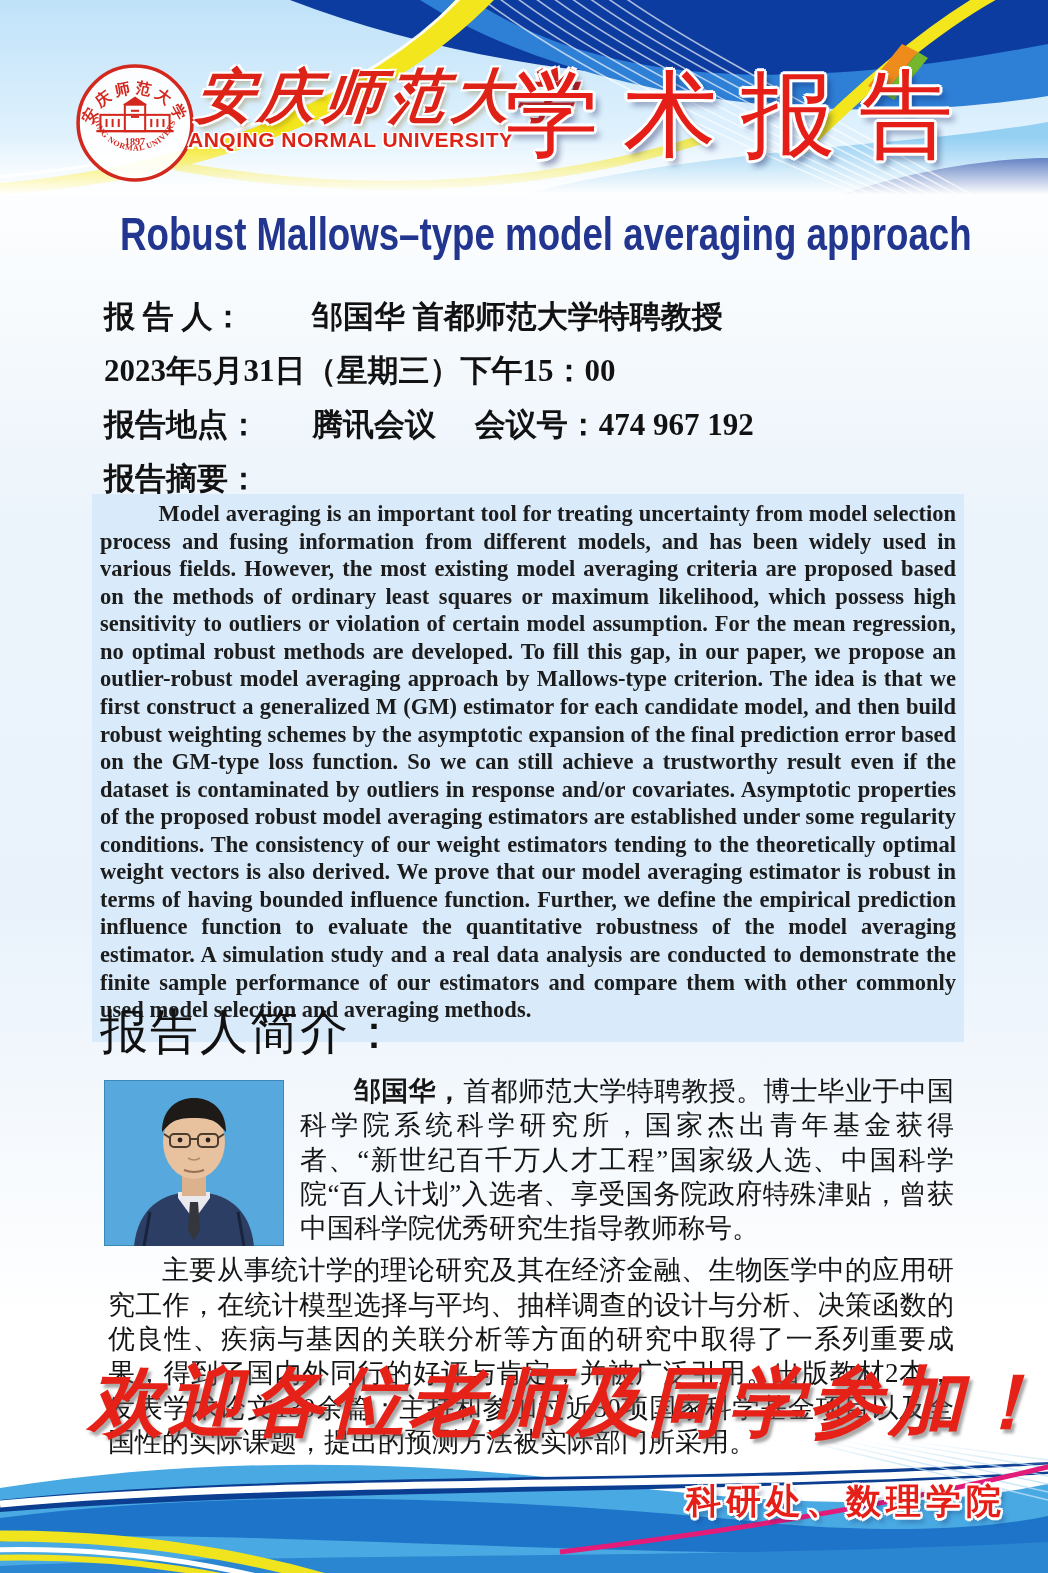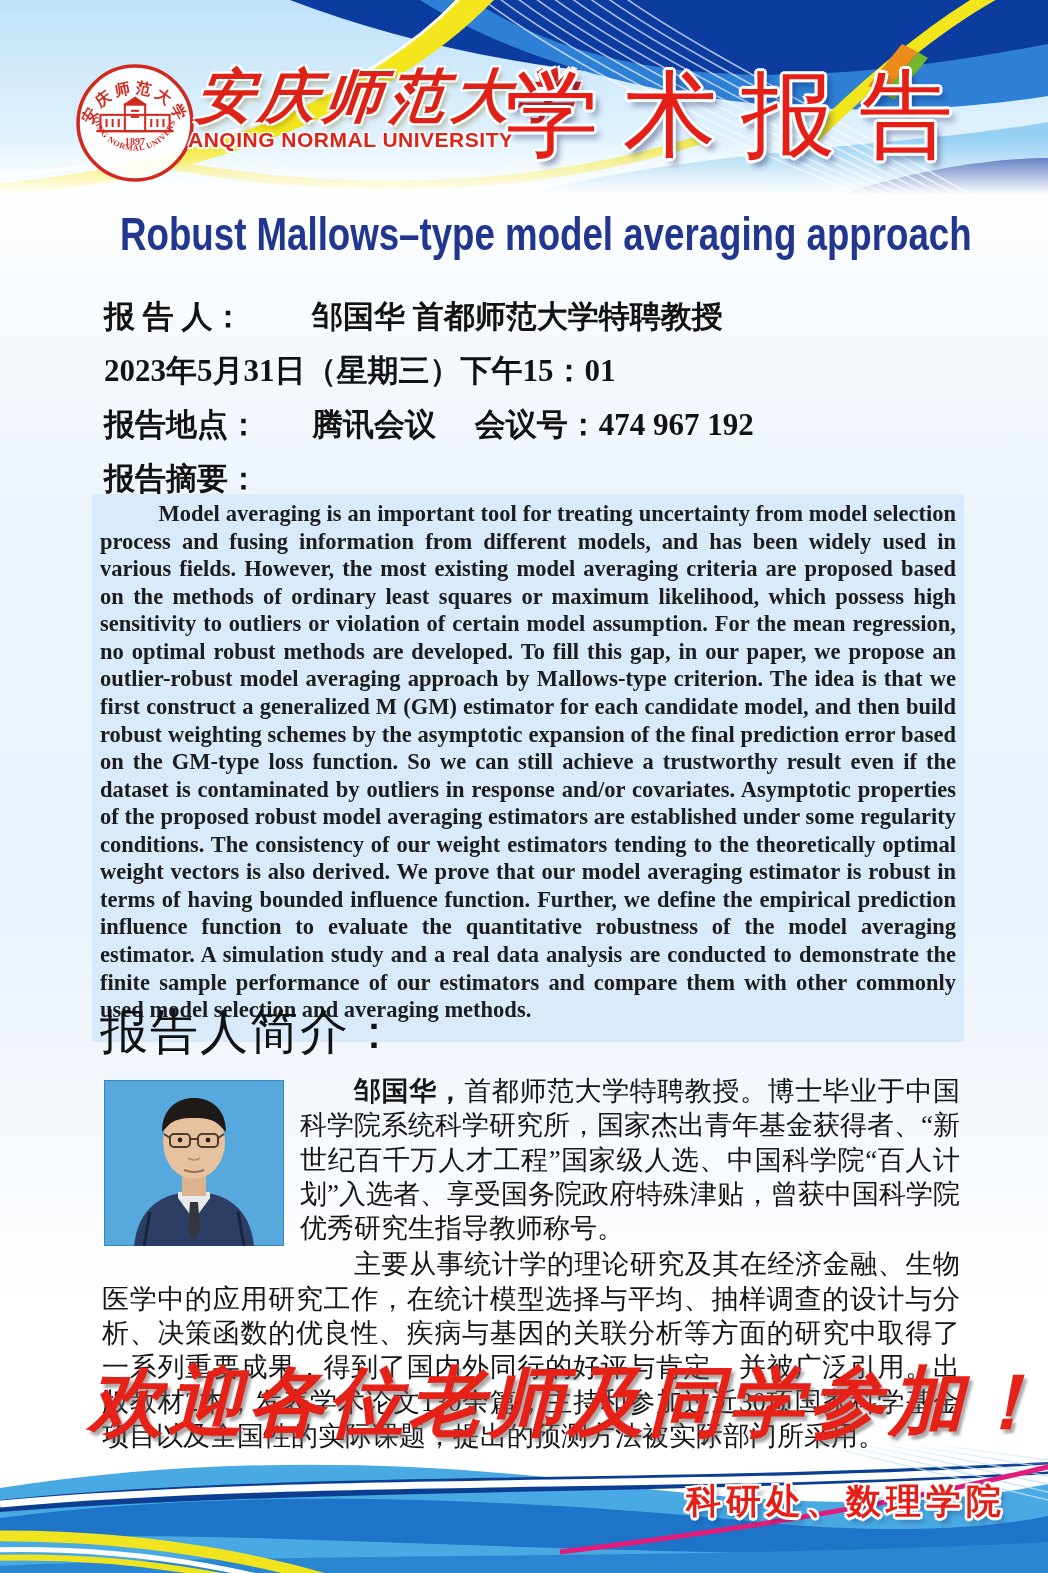--- a/index.html
+++ b/index.html
@@ -40,21 +40,21 @@
   .info-label{width:208px;flex:0 0 auto;white-space:nowrap;}
   .info-value{flex:1;white-space:nowrap;}
   .abstract{
     position:absolute;left:92px;top:494px;width:856px;z-index:3;
     background:#d9ebfa;padding:6px 8px 18px 8px;
     font-size:22.5px;font-weight:bold;line-height:1.225;text-align:justify;text-indent:2.6em;color:#1c1c1c;
   }
   .bio{position:absolute;left:100px;top:1000px;width:862px;z-index:3;}
   .bio-heading{font-size:48px;font-weight:normal;letter-spacing:2px;color:#111;margin:0 0 10px 0;}
   .bio-photo{float:left;width:180px;height:166px;margin:6px 16px 4px 4px;}
-  .bio p{margin:2px;font-size:27px;line-height:1.27;text-align:justify;text-indent:2em;color:#151515;}
+  .bio p{margin:8px;font-size:27px;line-height:1.27;text-align:justify;text-indent:2em;color:#151515;}
   .bio p.p2{margin-top:2px;}
   .welcome{
     position:absolute;top:1352px;left:0;width:100%;text-align:right;z-index:5;
     font-size:76px;font-weight:bold;font-style:italic;color:#e62117;letter-spacing:4px;white-space:nowrap;
     text-shadow:3px 4px 3px rgba(100,100,100,.55);
   }
   .organizers{
     position:absolute;top:1478px;right:42px;z-index:6;
     font-size:35px;font-weight:bold;color:#e51f17;letter-spacing:5px;white-space:nowrap;
     text-shadow:-2.5px 0 0 #fff,2.5px 0 0 #fff,0 -2.5px 0 #fff,0 2.5px 0 #fff,-2px -2px 0 #fff,2px 2px 0 #fff,-2px 2px 0 #fff,2px -2px 0 #fff,4px 5px 5px rgba(10,20,80,.4);
@@ -140,21 +140,21 @@
   <div class="main-title">
     <span>Robust Mallows–type model averaging approach</span>
   </div>
 
   <div class="info">
     <div class="info-row">
       <span class="info-label">报 告 人：</span>
       <span class="info-value">邹国华 首都师范大学特聘教授</span>
     </div>
     <div class="info-row">
-      <span class="info-value">2023年5月31日（星期三）下午15：01</span>
+      <span class="info-value">2023年5月31日（星期三）下午15：00</span>
     </div>
     <div class="info-row">
       <span class="info-label">报告地点：</span>
       <span class="info-value">腾讯会议　 会议号：474 967 192</span>
     </div>
     <div class="info-row">
       <span class="info-label">报告摘要：</span>
       <span class="info-value"></span>
     </div>
   </div>

